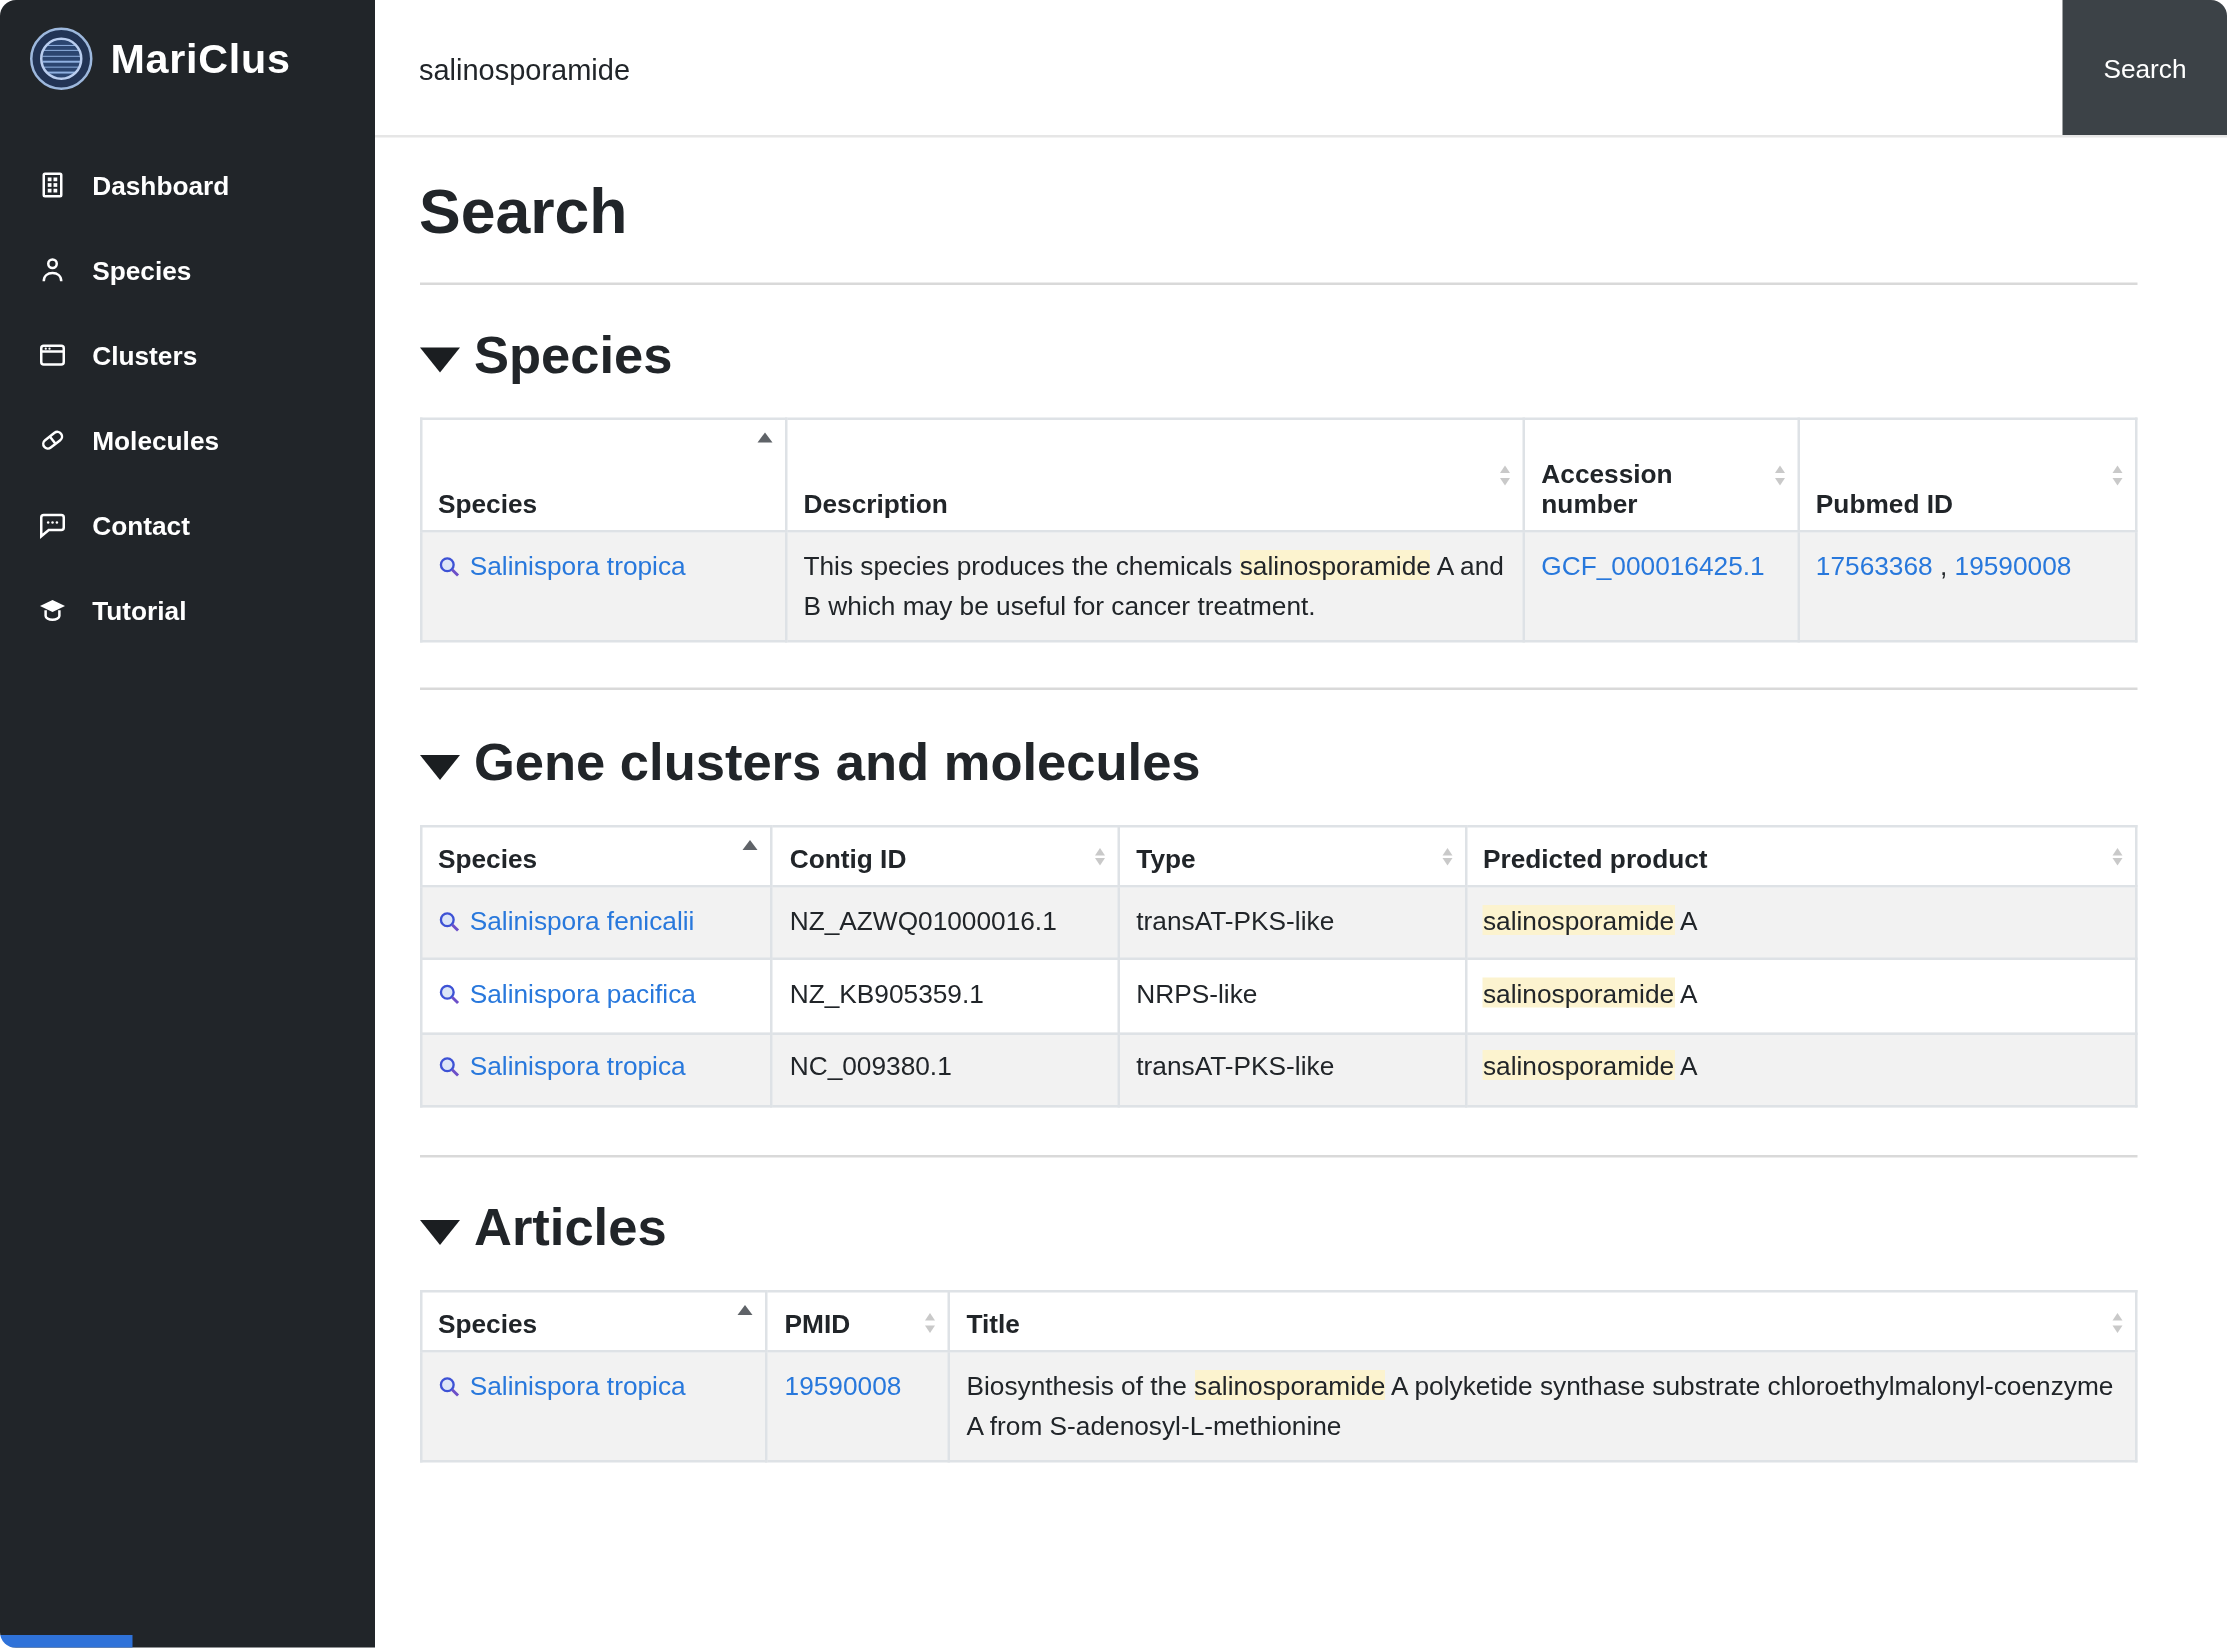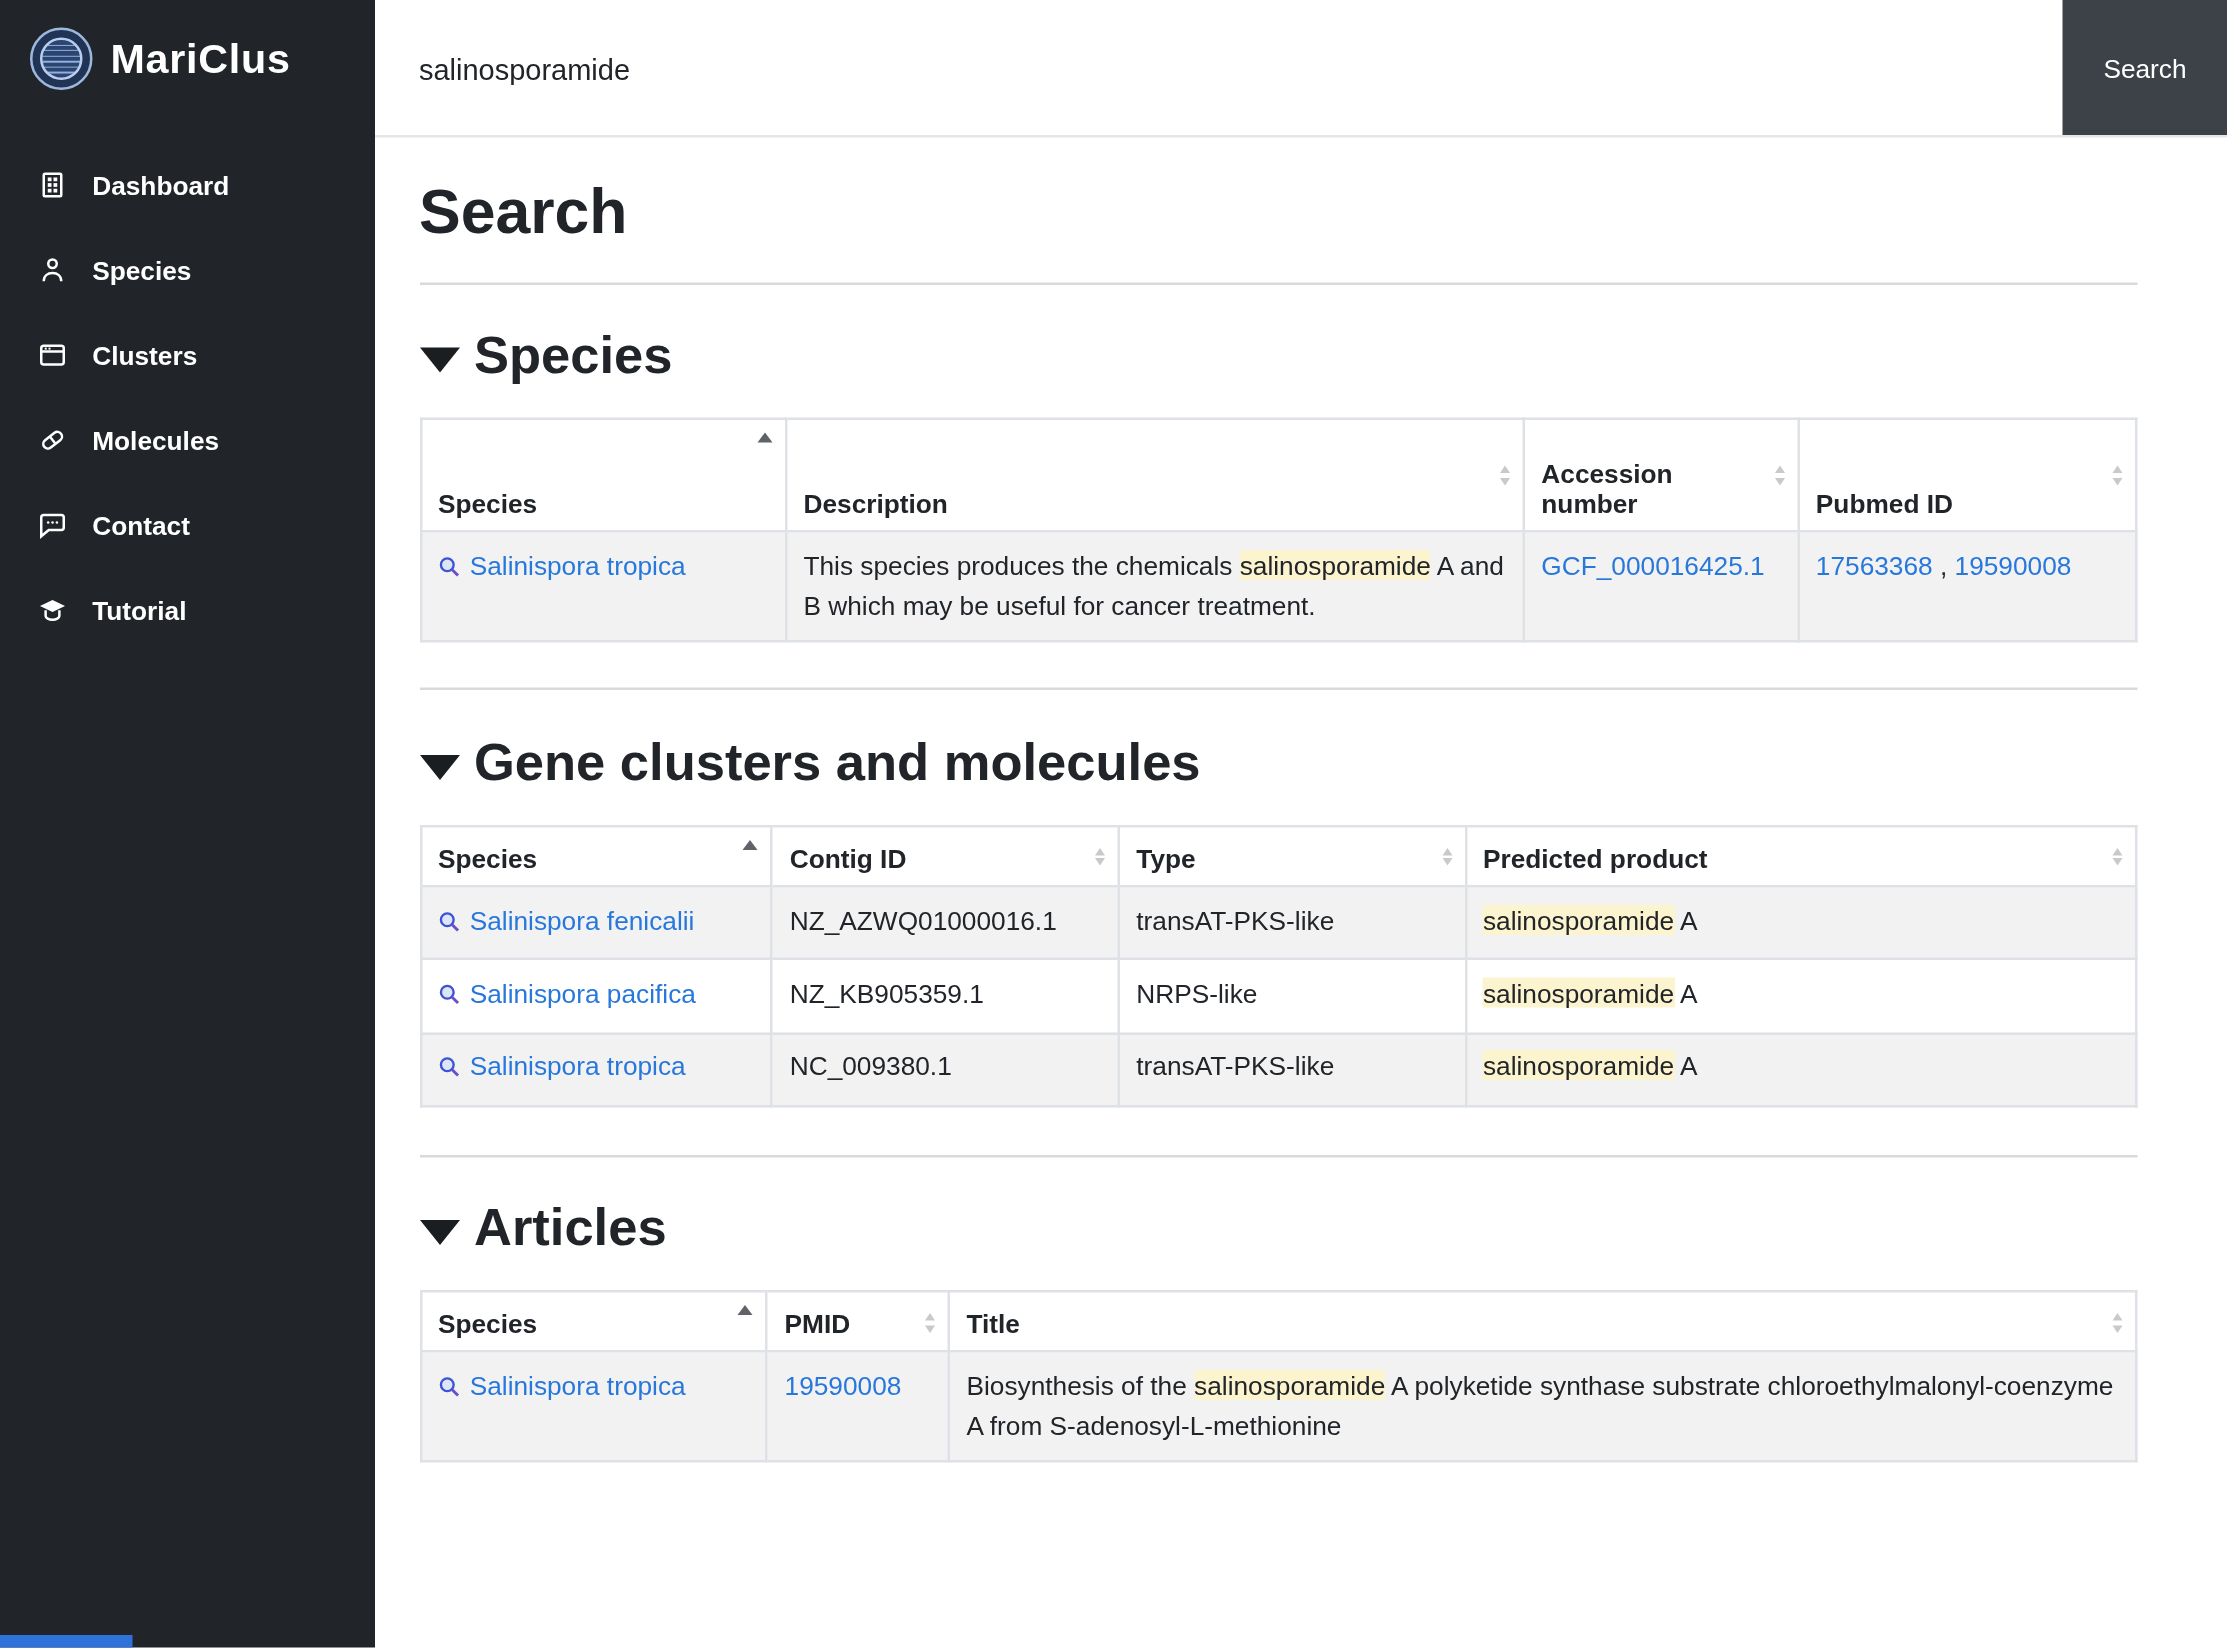--- a/index.html
+++ b/index.html
@@ -1,17 +1,17 @@
 <!DOCTYPE html>
 <html style="font-size:8.8px"><head>
 <meta charset="utf-8">
 <style>
   html,body{margin:0;padding:0;background:#fff;}
   body{overflow:hidden;font-family:"Liberation Sans",sans-serif;}
-  #stage{width:2227px;height:1648px;position:relative;overflow:hidden;}
+  #stage{width:2227px;height:1648px;position:relative;overflow:hidden;border-radius:16px;}
   .viewport{
     width:891px;height:659px;
     transform:scale(2.5);transform-origin:0 0;
     display:flex;background:#fff;color:#212529;
     font-family:"Liberation Sans",sans-serif;
   }
 
   
   .sidebar{width:150px;flex-shrink:0;background:#212529;color:#fff;position:relative;}
   .brand{display:flex;align-items:center;gap:7.2px;padding:11px 10px 8.8px 12px;}

